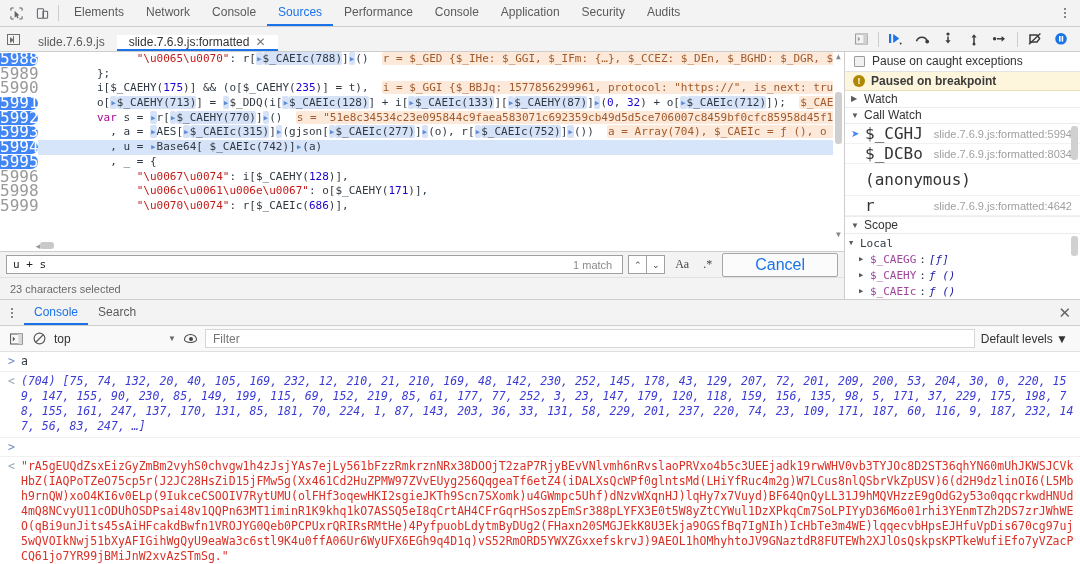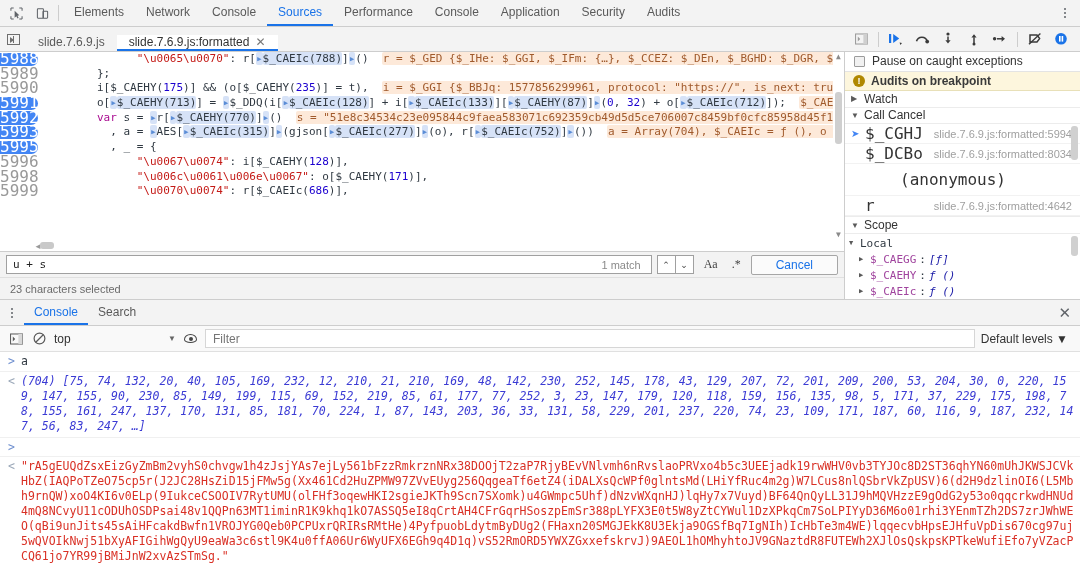--- a/index.html
+++ b/index.html
@@ -107,21 +107,21 @@
     background: #f3f3f3; border-top: 1px solid #cdcdcd; padding: 0 6px; gap: 6px;
   }
   .search-input-wrap { flex: 1; display: flex; align-items: center; background: #fff; border: 1px solid #a0a0a0; height: 19px; padding: 0 4px; }
   .search-input { border: 0; outline: 0; flex: 1; font-size: 11px; font-family: "DejaVu Sans Mono", monospace; color: #222; background: transparent; }
   .match-count { font-size: 11px; color: #8a8a8a; padding-right: 6px; white-space: nowrap; }
   .nav-btns { display: flex; }
   .nav-btn { width: 19px; height: 19px; border: 1px solid #a0a0a0; background: #fff; display: flex; align-items: center; justify-content: center; font-size: 9px; color: #444; cursor: pointer; margin-left: -1px; }
   .sopt { font-size: 12px; color: #444; padding: 0 4px; cursor: pointer; font-family: "Liberation Serif", serif; }
   .cancel-btn {
     border: 1px solid #a6a6a6; background: #fbfbfb; color: #1a73e8;
-    font-size: 12px; padding: 2px 24px; border-radius: 2px; cursor: pointer;
+    font-size: 16px; padding: 2px 32px; border-radius: 2px; cursor: pointer;
   }
   .status-line {
     height: 22px; min-height: 22px; display: flex; align-items: center;
     background: #f3f3f3; border-top: 1px solid #e0e0e0; padding-left: 10px;
     font-size: 11px; color: #6a6a6a;
   }
 
   
   .sidebar { width: 235px; display: flex; flex-direction: column; background: #fff; overflow: hidden; }
   .pause-exc { height: 25px; display: flex; align-items: center; gap: 7px; padding: 0 9px; border-bottom: 1px solid #e4e4e4; }
@@ -137,21 +137,21 @@
     height: 21px; display: flex; align-items: center; gap: 4px; padding: 0 6px;
     font-size: 12px; color: #333; background: #fff; border-bottom: 1px solid #ececec; cursor: pointer;
   }
   .tri { font-size: 8px; color: #5a5a5a; width: 9px; }
   .cs-list { border-bottom: 1px solid #ececec; position: relative; }
   .cs-row { display: flex; align-items: center; height: 20px; padding-left: 6px; font-size: 12px; border-bottom: 1px solid #f2f2f2; }
   .cs-row.sel { background: #fff; }
   .cs-ptr { width: 14px; color: #4285f4; font-size: 10px; }
   .cs-name { color: #333; font-family: "DejaVu Sans Mono", monospace; font-size: 16px; }
   .cs-loc { margin-left: auto; color: #a0a0a0; font-size: 11px; padding-right: 8px; white-space: nowrap; }
-  .cs-row.wrap { height: 32px; flex-wrap: wrap; align-content: center; gap: 35px; }
+  .cs-row.wrap { height: 32px; flex-wrap: wrap; align-content: center; }
   .cs-row.wrap .cs-loc { width: 100%; text-align: right; }
   .scope-list { font-family: "DejaVu Sans Mono", monospace; font-size: 11px; padding-top: 1px; position: relative; }
   .sc-row { display: flex; align-items: center; height: 16px; padding-left: 4px; gap: 3px; }
   .sc-row .tri { width: 8px; font-size: 7px; }
   .sc-key { color: #a0449e; }
   .sc-val { color: #1a1aa6; font-style: italic; }
   .side-scroll { position: absolute; right: 1px; width: 9px; }
   .side-thumb { position: absolute; left: 1px; right: 1px; background: #d0d0d0; border-radius: 3px; }
 
   
@@ -318,20 +318,21 @@
 
     <div class="editor-wrap">
       <div class="code-area">
         <div class="code-scroll" id="code-lines">
             <div class="cline bp"><div class="gutter"><span class="gnum">5988</span></div><div class="codetext">&nbsp;&nbsp;&nbsp;&nbsp;&nbsp;&nbsp;&nbsp;&nbsp;&nbsp;&nbsp;&nbsp;&nbsp;&nbsp;&nbsp;<span class="tok-str">"\u0065\u0070"</span>: r[<span class="pill arrow">▸</span><span class="pill">$_CAEIc(788)</span>]<span class="pill arrow">▸</span>()&nbsp;&nbsp;<span class="inline-val">r = $_GED {$_IHe: $_GGI, $_IFm: {…}, $_CCEZ: $_DEn, $_BGHD: $_DGR, $_CEIV: co, …</span></div></div>
             <div class="cline"><div class="gutter"><span class="gnum">5989</span></div><div class="codetext">&nbsp;&nbsp;&nbsp;&nbsp;&nbsp;&nbsp;&nbsp;&nbsp;};</div></div>
             <div class="cline"><div class="gutter"><span class="gnum">5990</span></div><div class="codetext">&nbsp;&nbsp;&nbsp;&nbsp;&nbsp;&nbsp;&nbsp;&nbsp;i[$_CAEHY(<span class="tok-num">175</span>)] &amp;&amp; (o[$_CAEHY(<span class="tok-num">235</span>)] = t),&nbsp;&nbsp;<span class="inline-val">i = $_GGI {$_BBJq: 1577856299961, protocol: "https://", is_next: true, type: "</span></div></div>
             <div class="cline bp"><div class="gutter"><span class="gnum">5991</span></div><div class="codetext">&nbsp;&nbsp;&nbsp;&nbsp;&nbsp;&nbsp;&nbsp;&nbsp;o[<span class="pill arrow">▸</span><span class="pill">$_CAEHY(713)</span>] = <span class="pill arrow">▸</span>$_DDQ(i[<span class="pill arrow">▸</span><span class="pill">$_CAEIc(128)</span>] + i[<span class="pill arrow">▸</span><span class="pill">$_CAEIc(133)</span>][<span class="pill arrow">▸</span><span class="pill">$_CAEHY(87)</span>]<span class="pill arrow">▸</span>(<span class="tok-num">0</span>, <span class="tok-num">32</span>) + o[<span class="pill arrow">▸</span><span class="pill">$_CAEIc(712)</span>]);&nbsp;&nbsp;<span class="inline-val">$_CAEIc = ƒ</span></div></div>
             <div class="cline bp"><div class="gutter"><span class="gnum">5992</span></div><div class="codetext">&nbsp;&nbsp;&nbsp;&nbsp;&nbsp;&nbsp;&nbsp;&nbsp;<span class="tok-kw">var</span> s = <span class="pill arrow">▸</span>r[<span class="pill arrow">▸</span><span class="pill">$_CAEHY(770)</span>]<span class="pill arrow">▸</span>()&nbsp;&nbsp;<span class="inline-val">s = "51e8c34534c23e095844c9faea583071c692359cb49d5d5ce706007c8459bf0cfc85958d45f1c0a318300</span></div></div>
             <div class="cline bp"><div class="gutter"><span class="gnum">5993</span></div><div class="codetext">&nbsp;&nbsp;&nbsp;&nbsp;&nbsp;&nbsp;&nbsp;&nbsp;&nbsp;&nbsp;, a = <span class="pill arrow">▸</span>AES[<span class="pill arrow">▸</span><span class="pill">$_CAEIc(315)</span>]<span class="pill arrow">▸</span>(gjson[<span class="pill arrow">▸</span><span class="pill">$_CAEIc(277)</span>]<span class="pill arrow">▸</span>(o), r[<span class="pill arrow">▸</span><span class="pill">$_CAEIc(752)</span>]<span class="pill arrow">▸</span>())&nbsp;&nbsp;<span class="inline-val">a = Array(704), $_CAEIc = ƒ (), o = {lang</span></div></div>
+            <div class="cline bp exec"><div class="gutter"><span class="gnum">5994</span></div><div class="codetext">&nbsp;&nbsp;&nbsp;&nbsp;&nbsp;&nbsp;&nbsp;&nbsp;&nbsp;&nbsp;, u = <span class="pill arrow">▸</span><span class="pill">Base64[</span><span class="pill"> $_CAEIc(742)</span>]<span class="pill arrow">▸</span>(a)</div></div>
             <div class="cline bp"><div class="gutter"><span class="gnum">5995</span></div><div class="codetext">&nbsp;&nbsp;&nbsp;&nbsp;&nbsp;&nbsp;&nbsp;&nbsp;&nbsp;&nbsp;, _ = {</div></div>
             <div class="cline"><div class="gutter"><span class="gnum">5996</span></div><div class="codetext">&nbsp;&nbsp;&nbsp;&nbsp;&nbsp;&nbsp;&nbsp;&nbsp;&nbsp;&nbsp;&nbsp;&nbsp;&nbsp;&nbsp;<span class="tok-str">"\u0067\u0074"</span>: i[$_CAEHY(<span class="tok-num">128</span>)],</div></div>
             <div class="cline"><div class="gutter"><span class="gnum">5998</span></div><div class="codetext">&nbsp;&nbsp;&nbsp;&nbsp;&nbsp;&nbsp;&nbsp;&nbsp;&nbsp;&nbsp;&nbsp;&nbsp;&nbsp;&nbsp;<span class="tok-str">"\u006c\u0061\u006e\u0067"</span>: o[$_CAEHY(<span class="tok-num">171</span>)],</div></div>
             <div class="cline"><div class="gutter"><span class="gnum">5999</span></div><div class="codetext">&nbsp;&nbsp;&nbsp;&nbsp;&nbsp;&nbsp;&nbsp;&nbsp;&nbsp;&nbsp;&nbsp;&nbsp;&nbsp;&nbsp;<span class="tok-str">"\u0070\u0074"</span>: r[$_CAEIc(<span class="tok-num">686</span>)],</div></div>
           </div>
         <div class="vscroll">
           <div class="vscroll-up">▲</div>
           <div class="vscroll-thumb"></div>
           <div class="vscroll-dn">▼</div>
         </div>
@@ -362,29 +363,29 @@
       </div>
     </div>
 
     <div class="sidebar">
       <div class="pause-exc">
         <div class="cbox"></div>
         <span>Pause on caught exceptions</span>
       </div>
       <div class="paused-banner">
         <div class="warn-ico">!</div>
-        <span>Audits on breakpoint</span>
+        <span>Paused on breakpoint</span>
       </div>
       <div class="sect-head">
         <span class="tri">▶</span>
         <span>Watch</span>
       </div>
       <div class="sect-head">
         <span class="tri">▼</span>
-        <span>Call Cancel</span>
+        <span>Call Watch</span>
       </div>
       <div class="cs-list" id="call-stack-list">
           <div class="cs-row sel">
             <span class="cs-ptr">➤</span>
             <span class="cs-name">$_CGHJ</span>
             <span class="cs-loc">slide.7.6.9.js:formatted:5994</span>
           </div>
           <div class="cs-row">
             <span class="cs-ptr"></span>
             <span class="cs-name">$_DCBo</span>

